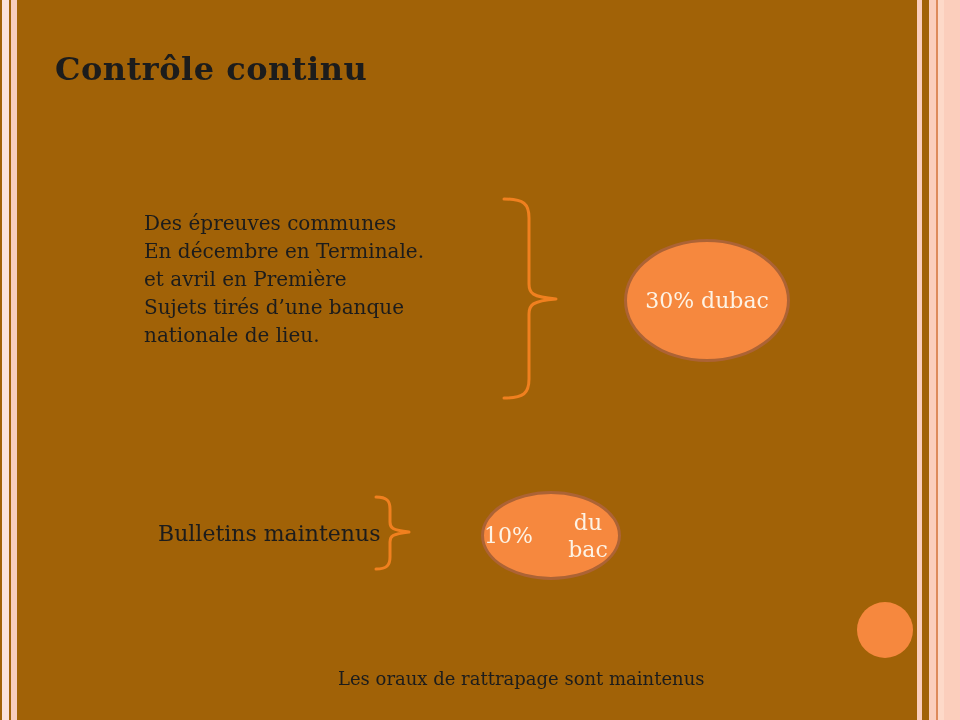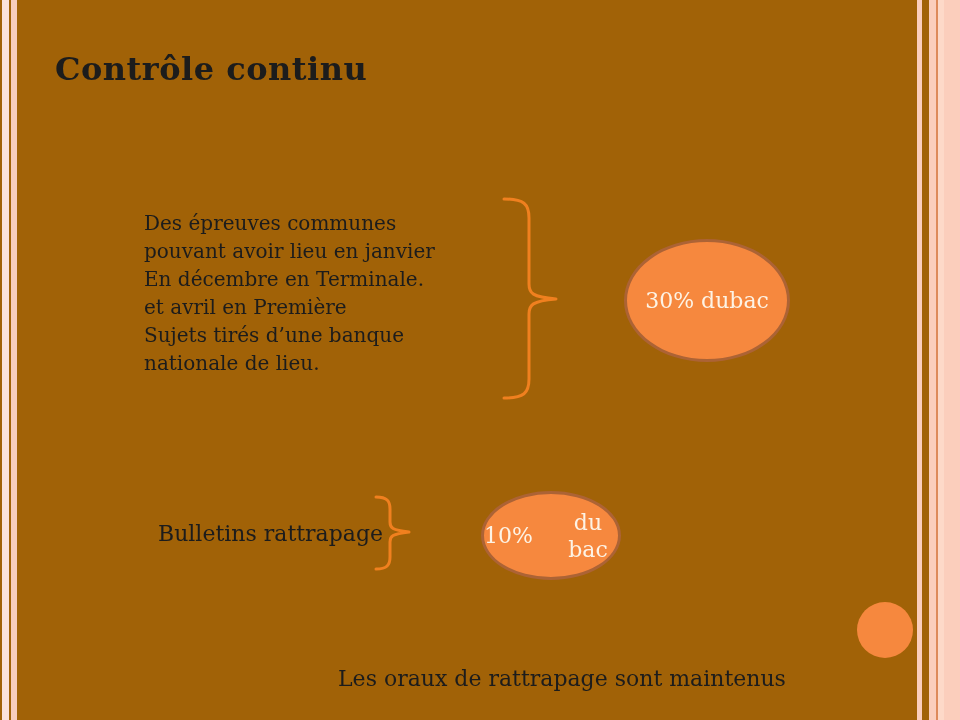--- a/index.html
+++ b/index.html
@@ -57,21 +57,21 @@
     top: 520px;
     font-size: 22px;
     line-height: 27px;
     white-space: nowrap;
   }
 
   .footer-note {
     position: absolute;
     left: 338px;
     top: 664px;
-    font-size: 22px;
+    font-size: 18px;
     line-height: 30px;
     white-space: nowrap;
   }
 
   .brace { position: absolute; }
   .brace path {
     fill: none;
     stroke: var(--brace);
     stroke-width: 3;
     stroke-linecap: round;
@@ -115,37 +115,36 @@
 
   <div class="stripe left-pale"></div>
   <div class="stripe left-strong"></div>
   <div class="stripe right-thin"></div>
   <div class="stripe right-band"></div>
 
   <div class="title">Contrôle continu</div>
 
   <div class="exam-text">
     <div>Des épreuves communes</div>
-    <div>pouvant avoir lieu en janvier</div>
     <div>En décembre en Terminale.</div>
     <div>et avril en Première</div>
     <div>Sujets tirés d’une banque</div>
     <div>nationale de lieu.</div>
   </div>
 
   <svg class="brace big" width="62" height="206" viewBox="0 0 62 206" aria-hidden="true">
     <path d="M6 3 C 26 3, 31 8, 31 22 L 31 88 C 31 97, 34 101, 58 103 C 34 105, 31 109, 31 118 L 31 183 C 31 197, 26 202, 6 202"></path>
   </svg>
 
   <div class="badge big">
     <div>30% du</div>
     <div>bac</div>
   </div>
 
-  <div class="bulletins-label">Bulletins rattrapage</div>
+  <div class="bulletins-label">Bulletins maintenus</div>
 
   <svg class="brace small" width="42" height="79" viewBox="0 0 42 79" aria-hidden="true">
     <path d="M5 3 C 16 3, 19 7, 19 15 L 19 28 C 19 34, 21 36, 38 38 C 21 40, 19 42, 19 48 L 19 63 C 19 71, 16 75, 5 75"></path>
   </svg>
 
   <div class="badge small">
     <div>10%</div>
     <div>du bac</div>
   </div>
 

